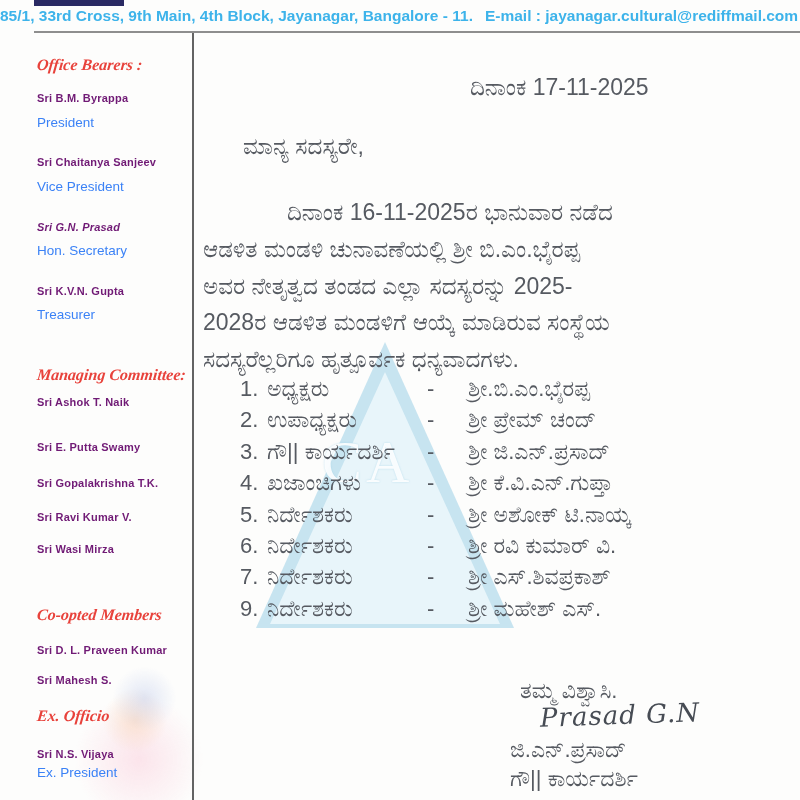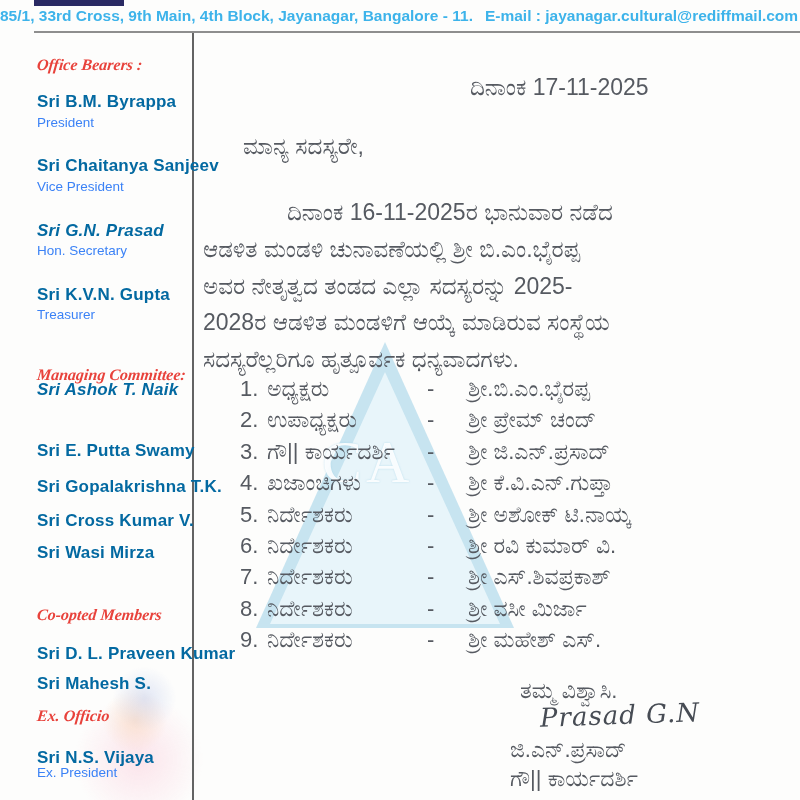--- a/index.html
+++ b/index.html
@@ -15,21 +15,21 @@
   .addr-line { left:0; top:7px; width:800px; text-align:left;
     color:#3db3ea; font-size:15.5px; font-weight:bold; white-space:nowrap; }
   .addr-line .gap { display:inline-block; width:12px; }
   .hrule { left:34px; top:31px; width:766px; height:2px; background:#8e8e8e; }
   .vrule { left:192px; top:33px; width:2px; height:767px; background:#636363; }
 
   
   .sb { left:37px; white-space:nowrap; }
   .red-head { color:#e8423b; font-style:italic; font-weight:bold;
     font-family:"Liberation Serif", serif; font-size:16px; transform:skewX(-6deg); }
-  .sb-name { font-weight:bold; color:#0369a1; font-size:17px; letter-spacing:.2px; }
+  .sb-name { font-weight:bold; color:#701a75; font-size:11px; letter-spacing:.2px; }
   .sb-role { color:#3b82f6; font-size:13.5px; }
 
   
   .wm-outer { left:256px; top:342px; width:258px; height:286px;
     background:rgba(140,200,228,.48); clip-path:polygon(50% 0,0 100%,100% 100%); }
   .wm-inner { left:270px; top:372px; width:230px; height:252px;
     background:rgba(237,248,252,.85); clip-path:polygon(50% 0,0 100%,100% 100%); }
   .wm-letters { left:322px; top:428px; font-family:"Liberation Serif", serif;
     font-size:60px; color:rgba(255,255,255,.9); letter-spacing:4px;
     text-shadow:0 0 2px rgba(150,205,230,.6); }
@@ -81,24 +81,24 @@
   <div class="abs sb sb-name" style="top:92px;">Sri B.M. Byrappa</div>
   <div class="abs sb sb-role" style="top:115px;">President</div>
   <div class="abs sb sb-name" style="top:156px;">Sri Chaitanya Sanjeev</div>
   <div class="abs sb sb-role" style="top:179px;">Vice President</div>
   <div class="abs sb sb-name" style="top:221px;font-style:italic;">Sri G.N. Prasad</div>
   <div class="abs sb sb-role" style="top:243px;">Hon. Secretary</div>
   <div class="abs sb sb-name" style="top:285px;">Sri K.V.N. Gupta</div>
   <div class="abs sb sb-role" style="top:307px;">Treasurer</div>
 
   <div class="abs sb red-head" style="top:366px;">Managing Committee:</div>
-  <div class="abs sb sb-name" style="top:380px;font-style:italic;">Sri Ashok T. Naik</div>
+  <div class="abs sb sb-name" style="top:396px;">Sri Ashok T. Naik</div>
   <div class="abs sb sb-name" style="top:441px;">Sri E. Putta Swamy</div>
   <div class="abs sb sb-name" style="top:477px;">Sri Gopalakrishna T.K.</div>
-  <div class="abs sb sb-name" style="top:511px;">Sri Cross Kumar V.</div>
+  <div class="abs sb sb-name" style="top:511px;">Sri Ravi Kumar V.</div>
   <div class="abs sb sb-name" style="top:543px;">Sri Wasi Mirza</div>
 
   <div class="abs sb red-head" style="top:606px;">Co-opted Members</div>
   <div class="abs sb sb-name" style="top:644px;">Sri D. L. Praveen Kumar</div>
   <div class="abs sb sb-name" style="top:674px;">Sri Mahesh S.</div>
 
   <div class="abs sb red-head" style="top:707px;">Ex. Officio</div>
   <div class="abs sb sb-name" style="top:748px;">Sri N.S. Vijaya</div>
   <div class="abs sb sb-role" style="top:765px;">Ex. President</div>
 
@@ -129,23 +129,20 @@
     <div class="appt-row">
       <span class="appt-no">5.</span><span class="appt-title">ನಿರ್ದೇಶಕರು</span><span class="appt-dash">-</span><span class="appt-name">ಶ್ರೀ ಅಶೋಕ್ ಟಿ.ನಾಯ್ಕ</span>
     </div>
     <div class="appt-row">
       <span class="appt-no">6.</span><span class="appt-title">ನಿರ್ದೇಶಕರು</span><span class="appt-dash">-</span><span class="appt-name">ಶ್ರೀ ರವಿ ಕುಮಾರ್ ವಿ.</span>
     </div>
     <div class="appt-row">
       <span class="appt-no">7.</span><span class="appt-title">ನಿರ್ದೇಶಕರು</span><span class="appt-dash">-</span><span class="appt-name">ಶ್ರೀ ಎಸ್.ಶಿವಪ್ರಕಾಶ್</span>
     </div>
     <div class="appt-row">
-      <span class="appt-no">8.</span><span class="appt-title">ನಿರ್ದೇಶಕರು</span><span class="appt-dash">-</span><span class="appt-name">ಶ್ರೀ ವಸೀ ಮಿರ್ಜಾ</span>
-    </div>
-    <div class="appt-row">
       <span class="appt-no">9.</span><span class="appt-title">ನಿರ್ದೇಶಕರು</span><span class="appt-dash">-</span><span class="appt-name">ಶ್ರೀ ಮಹೇಶ್ ಎಸ್.</span>
     </div>
   </div>
 
   <div class="abs kn valediction">ತಮ್ಮ ವಿಶ್ವಾಸಿ.</div>
   <div class="abs signature">Prasad G.N</div>
   <div class="abs kn sig-name">ಜಿ.ಎನ್.ಪ್ರಸಾದ್</div>
   <div class="abs kn sig-title">ಗೌ|| ಕಾರ್ಯದರ್ಶಿ</div>
 
 </div>

